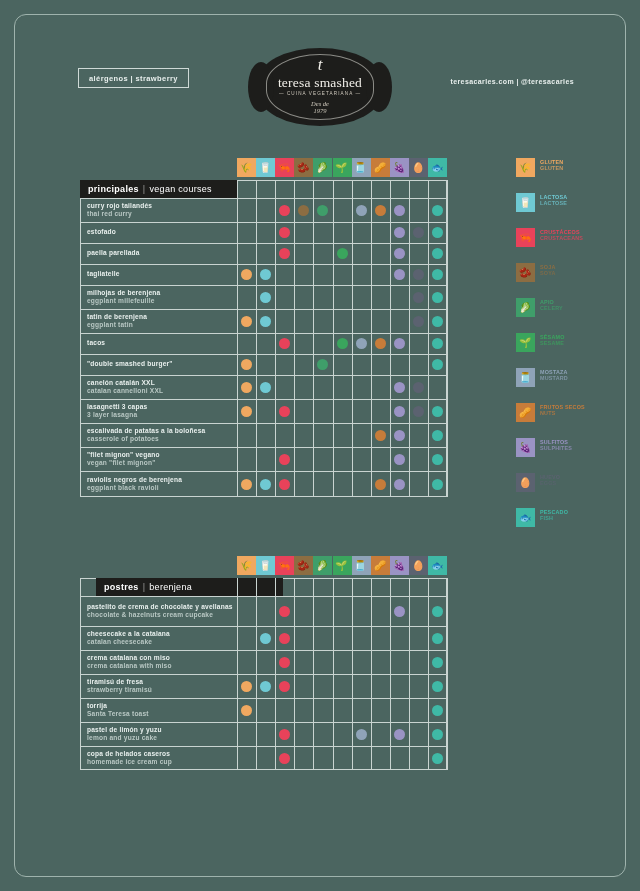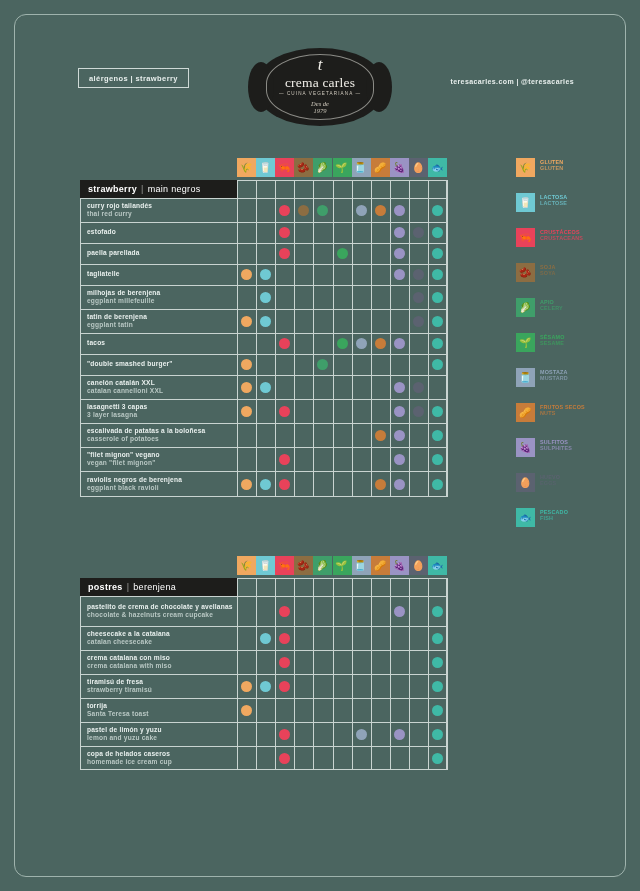--- a/index.html
+++ b/index.html
@@ -216,21 +216,21 @@
 <div class="page">
   <div class="frame"></div>
 
   <div class="header">
     <div class="allergens-box">alérgenos | strawberry</div>
 
     <div class="logo">
       <div class="logo-shape"></div>
       <div class="logo-inner"></div>
       <div class="logo-t">t</div>
-      <div class="logo-name">crema carles</div>
+      <div class="logo-name">teresa smashed</div>
       <div class="logo-sub">— CUINA VEGETARIANA —</div>
       <div class="logo-since">Des de<br>1979</div>
     </div>
 
     <div class="contact">teresacarles.com | @teresacarles</div>
   </div>
 
   <div id="sections-root">
       <div class="table-block" style="left: 0px; top: 158px; width: 640px;">
         <div class="icon-cell" style="left: 237px; top: 0px; background: rgb(240, 168, 96);">🌾</div>
@@ -239,23 +239,23 @@
         <div class="icon-cell" style="left: 294.3px; top: 0px; background: rgb(140, 109, 66);">🫘</div>
         <div class="icon-cell" style="left: 313.4px; top: 0px; background: rgb(63, 158, 106);">🥬</div>
         <div class="icon-cell" style="left: 332.5px; top: 0px; background: rgb(58, 165, 93);">🌱</div>
         <div class="icon-cell" style="left: 351.6px; top: 0px; background: rgb(143, 163, 184);">🫙</div>
         <div class="icon-cell" style="left: 370.7px; top: 0px; background: rgb(199, 124, 58);">🥜</div>
         <div class="icon-cell" style="left: 389.8px; top: 0px; background: rgb(154, 147, 196);">🍇</div>
         <div class="icon-cell" style="left: 408.9px; top: 0px; background: rgb(91, 98, 112);">🥚</div>
         <div class="icon-cell" style="left: 428px; top: 0px; background: rgb(63, 185, 166);">🐟</div>
         <div class="grid" style="left: 80px; top: 22px; width: 367.1px; height: 317px;"></div>
         <div class="title-bar" style="left: 80px; top: 22px; width: 157px;">
-          <b>strawberry</b>
+          <b>principales</b>
           <span class="sep">|</span>
-          <span class="en">main negros</span>
+          <span class="en">vegan courses</span>
         </div>
         <div class="vline" style="left: 237px; top: 22px; height: 317px;"></div>
         <div class="vline" style="left: 256.1px; top: 22px; height: 317px;"></div>
         <div class="vline" style="left: 275.2px; top: 22px; height: 317px;"></div>
         <div class="vline" style="left: 294.3px; top: 22px; height: 317px;"></div>
         <div class="vline" style="left: 313.4px; top: 22px; height: 317px;"></div>
         <div class="vline" style="left: 332.5px; top: 22px; height: 317px;"></div>
         <div class="vline" style="left: 351.6px; top: 22px; height: 317px;"></div>
         <div class="vline" style="left: 370.7px; top: 22px; height: 317px;"></div>
         <div class="vline" style="left: 389.8px; top: 22px; height: 317px;"></div>
@@ -387,21 +387,21 @@
         <div class="icon-cell" style="left: 275.2px; top: 0px; background: rgb(232, 66, 90);">🦐</div>
         <div class="icon-cell" style="left: 294.3px; top: 0px; background: rgb(140, 109, 66);">🫘</div>
         <div class="icon-cell" style="left: 313.4px; top: 0px; background: rgb(63, 158, 106);">🥬</div>
         <div class="icon-cell" style="left: 332.5px; top: 0px; background: rgb(58, 165, 93);">🌱</div>
         <div class="icon-cell" style="left: 351.6px; top: 0px; background: rgb(143, 163, 184);">🫙</div>
         <div class="icon-cell" style="left: 370.7px; top: 0px; background: rgb(199, 124, 58);">🥜</div>
         <div class="icon-cell" style="left: 389.8px; top: 0px; background: rgb(154, 147, 196);">🍇</div>
         <div class="icon-cell" style="left: 408.9px; top: 0px; background: rgb(91, 98, 112);">🥚</div>
         <div class="icon-cell" style="left: 428px; top: 0px; background: rgb(63, 185, 166);">🐟</div>
         <div class="grid" style="left: 80px; top: 22px; width: 367.1px; height: 192px;"></div>
-        <div class="title-bar" style="left: 80px; top: 22px; width: 157px;">
+        <div class="title-bar" style="left: 96px; top: 22px; width: 187px;">
           <b>postres</b>
           <span class="sep">|</span>
           <span class="en">berenjena</span>
         </div>
         <div class="vline" style="left: 237px; top: 22px; height: 192px;"></div>
         <div class="vline" style="left: 256.1px; top: 22px; height: 192px;"></div>
         <div class="vline" style="left: 275.2px; top: 22px; height: 192px;"></div>
         <div class="vline" style="left: 294.3px; top: 22px; height: 192px;"></div>
         <div class="vline" style="left: 313.4px; top: 22px; height: 192px;"></div>
         <div class="vline" style="left: 332.5px; top: 22px; height: 192px;"></div>

